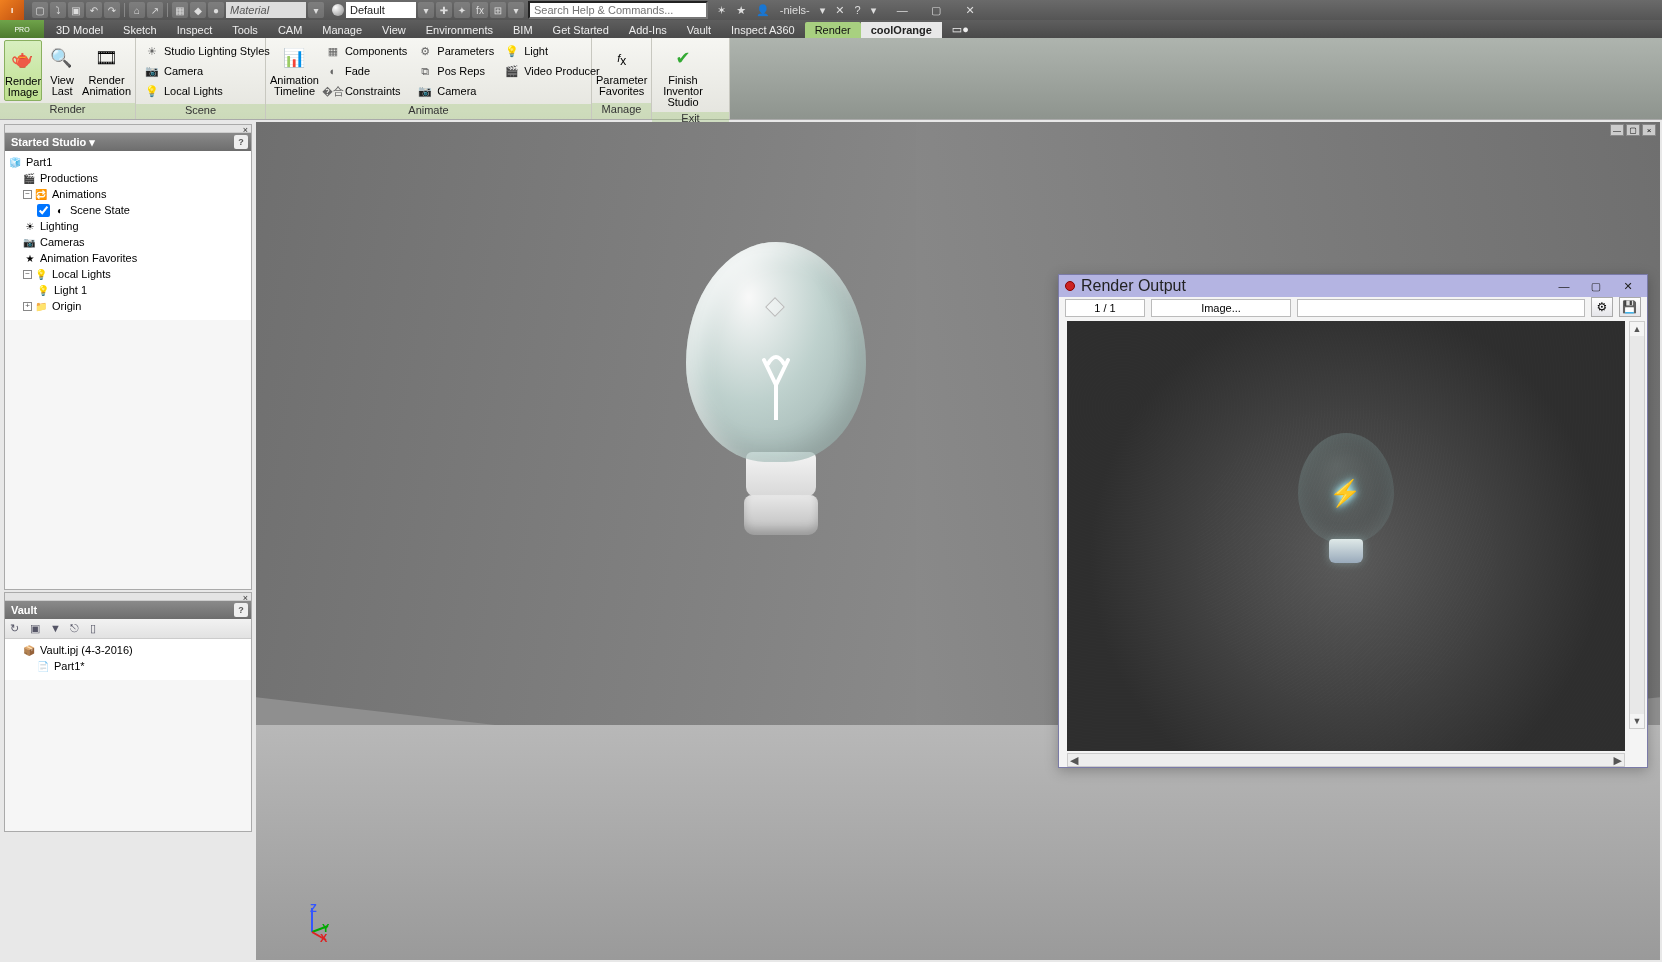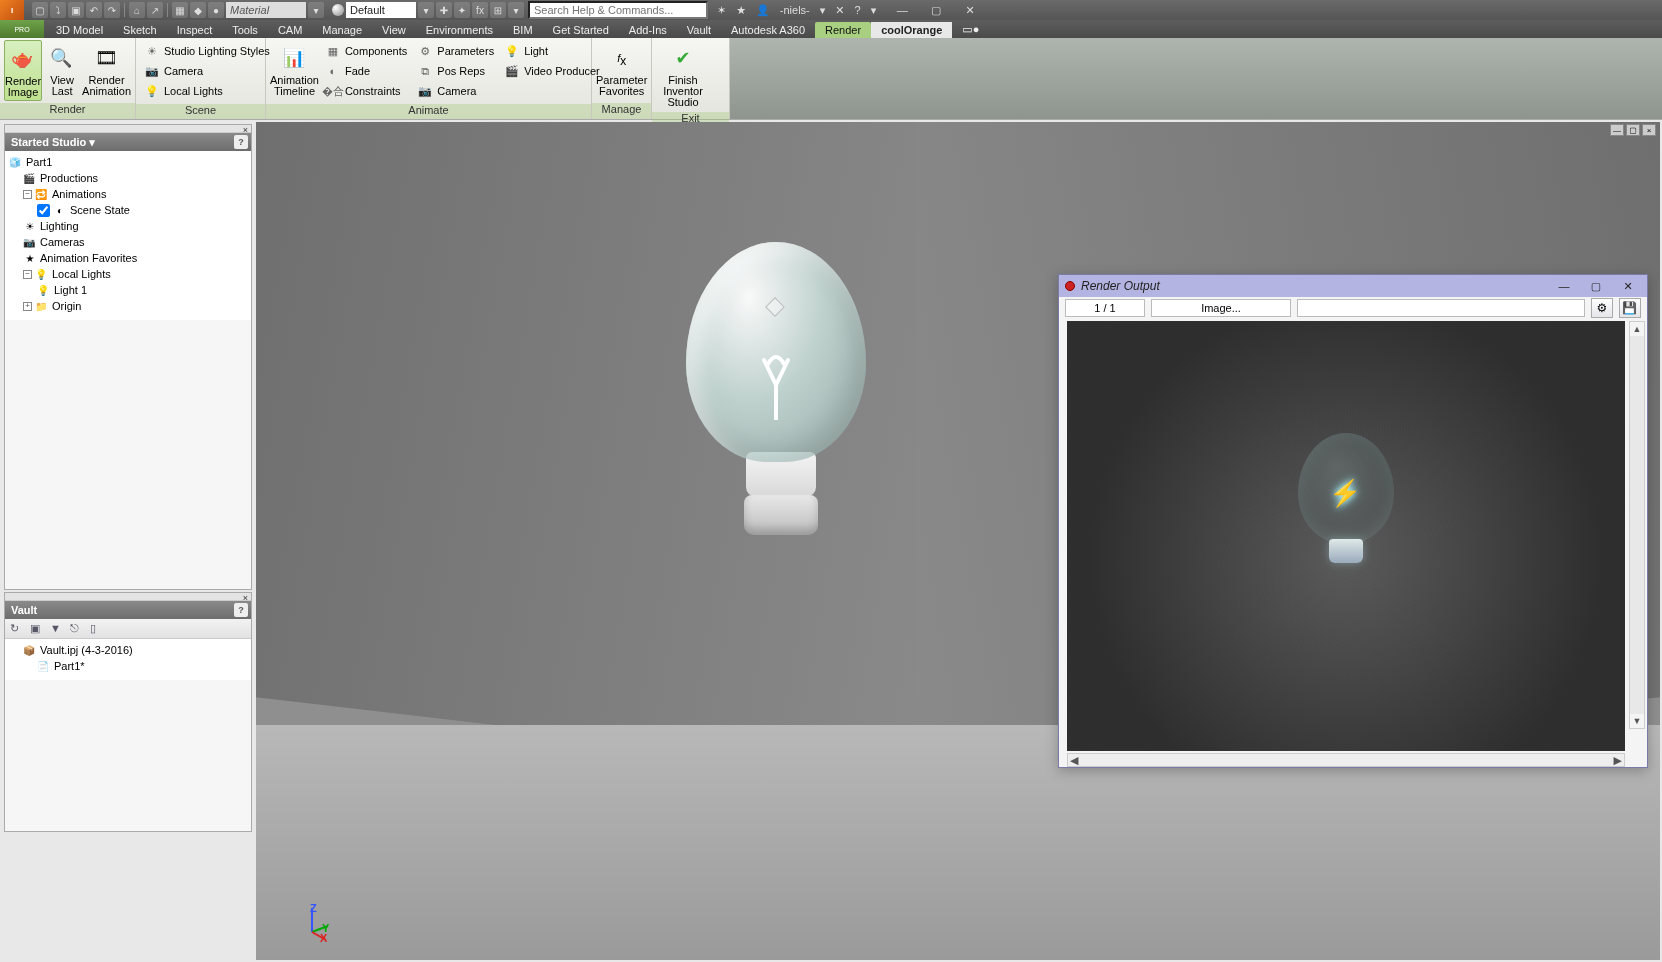--- a/index.html
+++ b/index.html
@@ -79,23 +79,23 @@
 .bulb-neck { width:70px;height:45px;background:linear-gradient(#f4f4f4,#d8d8d8); margin:-10px auto 0; border-radius:6px 6px 10px 10px;}
 .bulb-base { width:74px;height:40px;background:linear-gradient(#e8e8e8,#bcbcbc); margin:-2px auto 0; border-radius:8px 8px 10px 10px; box-shadow:inset 0 -6px 8px rgba(0,0,0,.18);}
 .filament { position:absolute; left:50%; top:40%; transform:translateX(-50%); width:60px; height:90px;}
 .filament svg { width:100%; height:100%;}
 .diamond { position:absolute; left:82px; top:58px; width:14px;height:14px;border:1px solid #bbb; transform:rotate(45deg); background:rgba(255,255,255,.3);}
 
 
 .rowin { position:absolute; right:12px; top:152px; width:590px; background:#f4f4f4; border:1px solid #7a7aa8; box-shadow:0 3px 12px rgba(0,0,0,.25);}
 .rowin .whdr { height:22px; background:#b4b4e2; display:flex; align-items:center; padding:0 6px; gap:6px;}
 .rowin .whdr .dot { width:10px;height:10px;border-radius:5px;background:#c22;border:1px solid #800;}
-.rowin .whdr .ttl { flex:1; font-size:12px; color:#222;font-style:italic;}
+.rowin .whdr .ttl { flex:1; font-size:16px; color:#222;}
 .rowin .whdr .wb { width:26px;height:18px;display:flex;align-items:center;justify-content:center;color:#222;}
-.rowin .toolbar { height:22px; display:flex; align-items:center; gap:6px; padding:2px 6px;}
+.rowin .toolbar { height:22px; display:flex; align-items:flex-end; gap:6px; padding:2px 6px;}
 .rowin .toolbar .cell { border:1px solid #bbb; background:#fff; height:18px; display:flex;align-items:center;justify-content:center;}
 .rowin .toolbar .c1 { width:80px;} .rowin .toolbar .c2 { width:140px;} .rowin .toolbar .c3 { flex:1;}
 .rowin .toolbar .ib { width:22px;height:20px;border:1px solid #aaa;background:linear-gradient(#fefefe,#e6e6ea);display:flex;align-items:center;justify-content:center;font-size:12px;}
 .rowin .canvas { margin:2px 22px 2px 8px; height:430px; background:radial-gradient(circle at 50% 55%, #5a5a5a, #2e2e2e 70%); position:relative;}
 .rowin .canvas .noise { position:absolute; inset:0; background-image:repeating-radial-gradient(circle at 10% 20%, rgba(255,255,255,.02) 0 1px, transparent 1px 3px); mix-blend-mode:overlay;}
 .rowin .vscroll { position:absolute; right:2px; top:46px; bottom:38px; width:16px; background:#e8e8e8; border:1px solid #ccc;}
 .rowin .vscroll .arr { height:14px; display:flex;align-items:center;justify-content:center;font-size:9px;color:#555;background:#f4f4f4;}
 .rowin .hscroll { height:14px; margin:0 22px 0 8px; background:#eee; border:1px solid #ccc; display:flex;align-items:center;justify-content:space-between;font-size:9px;color:#555; padding:0 2px;}
 .rowin .status { height:18px; display:flex; align-items:center; padding:0 6px; gap:20px; border-top:1px solid #ccc; font-size:11px; color:#333;}
 .rowin .status .s1{flex:1;} .rowin .status .s2{flex:1;} .rowin .status .s3{flex:1;}
@@ -162,21 +162,21 @@
   <div class="tab">Inspect</div>
   <div class="tab">Tools</div>
   <div class="tab">CAM</div>
   <div class="tab">Manage</div>
   <div class="tab">View</div>
   <div class="tab">Environments</div>
   <div class="tab">BIM</div>
   <div class="tab">Get Started</div>
   <div class="tab">Add-Ins</div>
   <div class="tab">Vault</div>
-  <div class="tab">Autodesk A360</div>
+  <div class="tab">Inspect A360</div>
   <div class="tab active">Render</div>
   <div class="tab extra">coolOrange</div>
   <div class="tab">▭●</div>
 </div>
 
 <div class="ribbon">
   <div class="rgroup" style="width:136px">
     <div class="body">
       <div class="bigbtn activebtn">
         <div class="ic">🫖</div>

